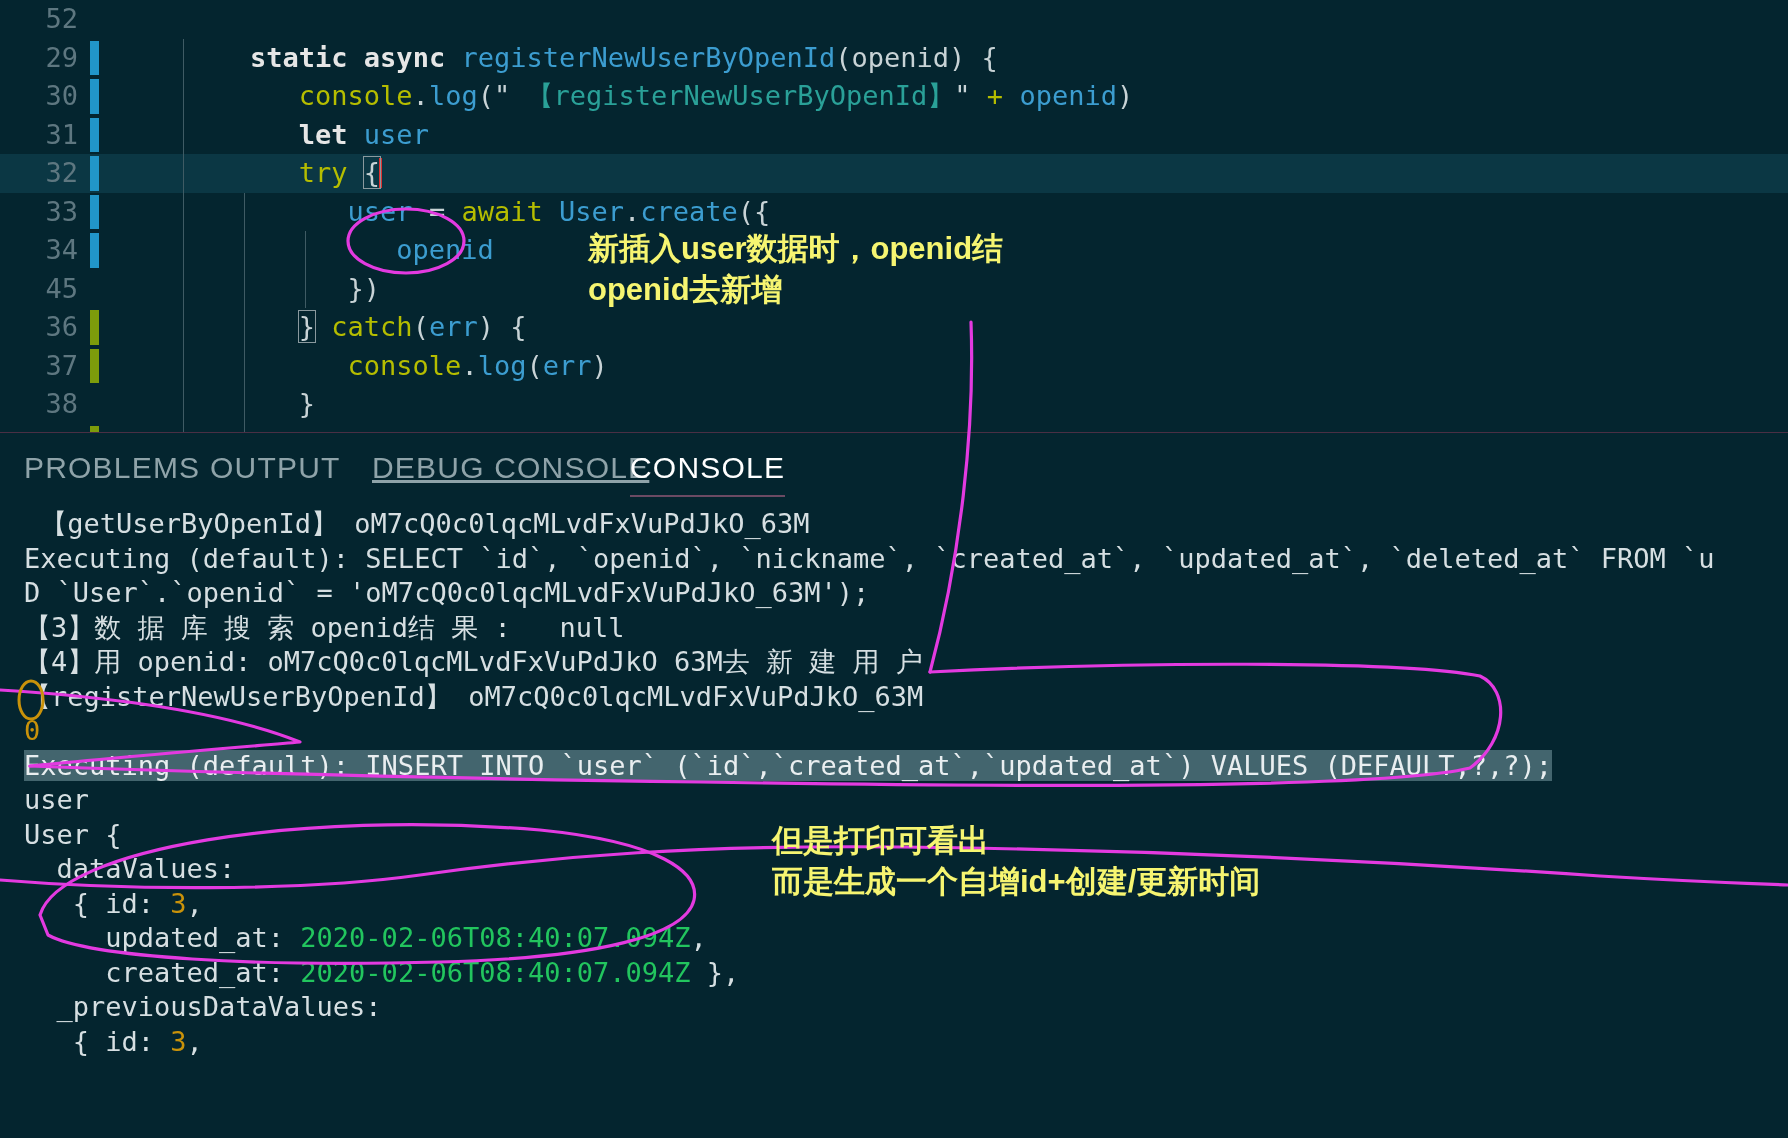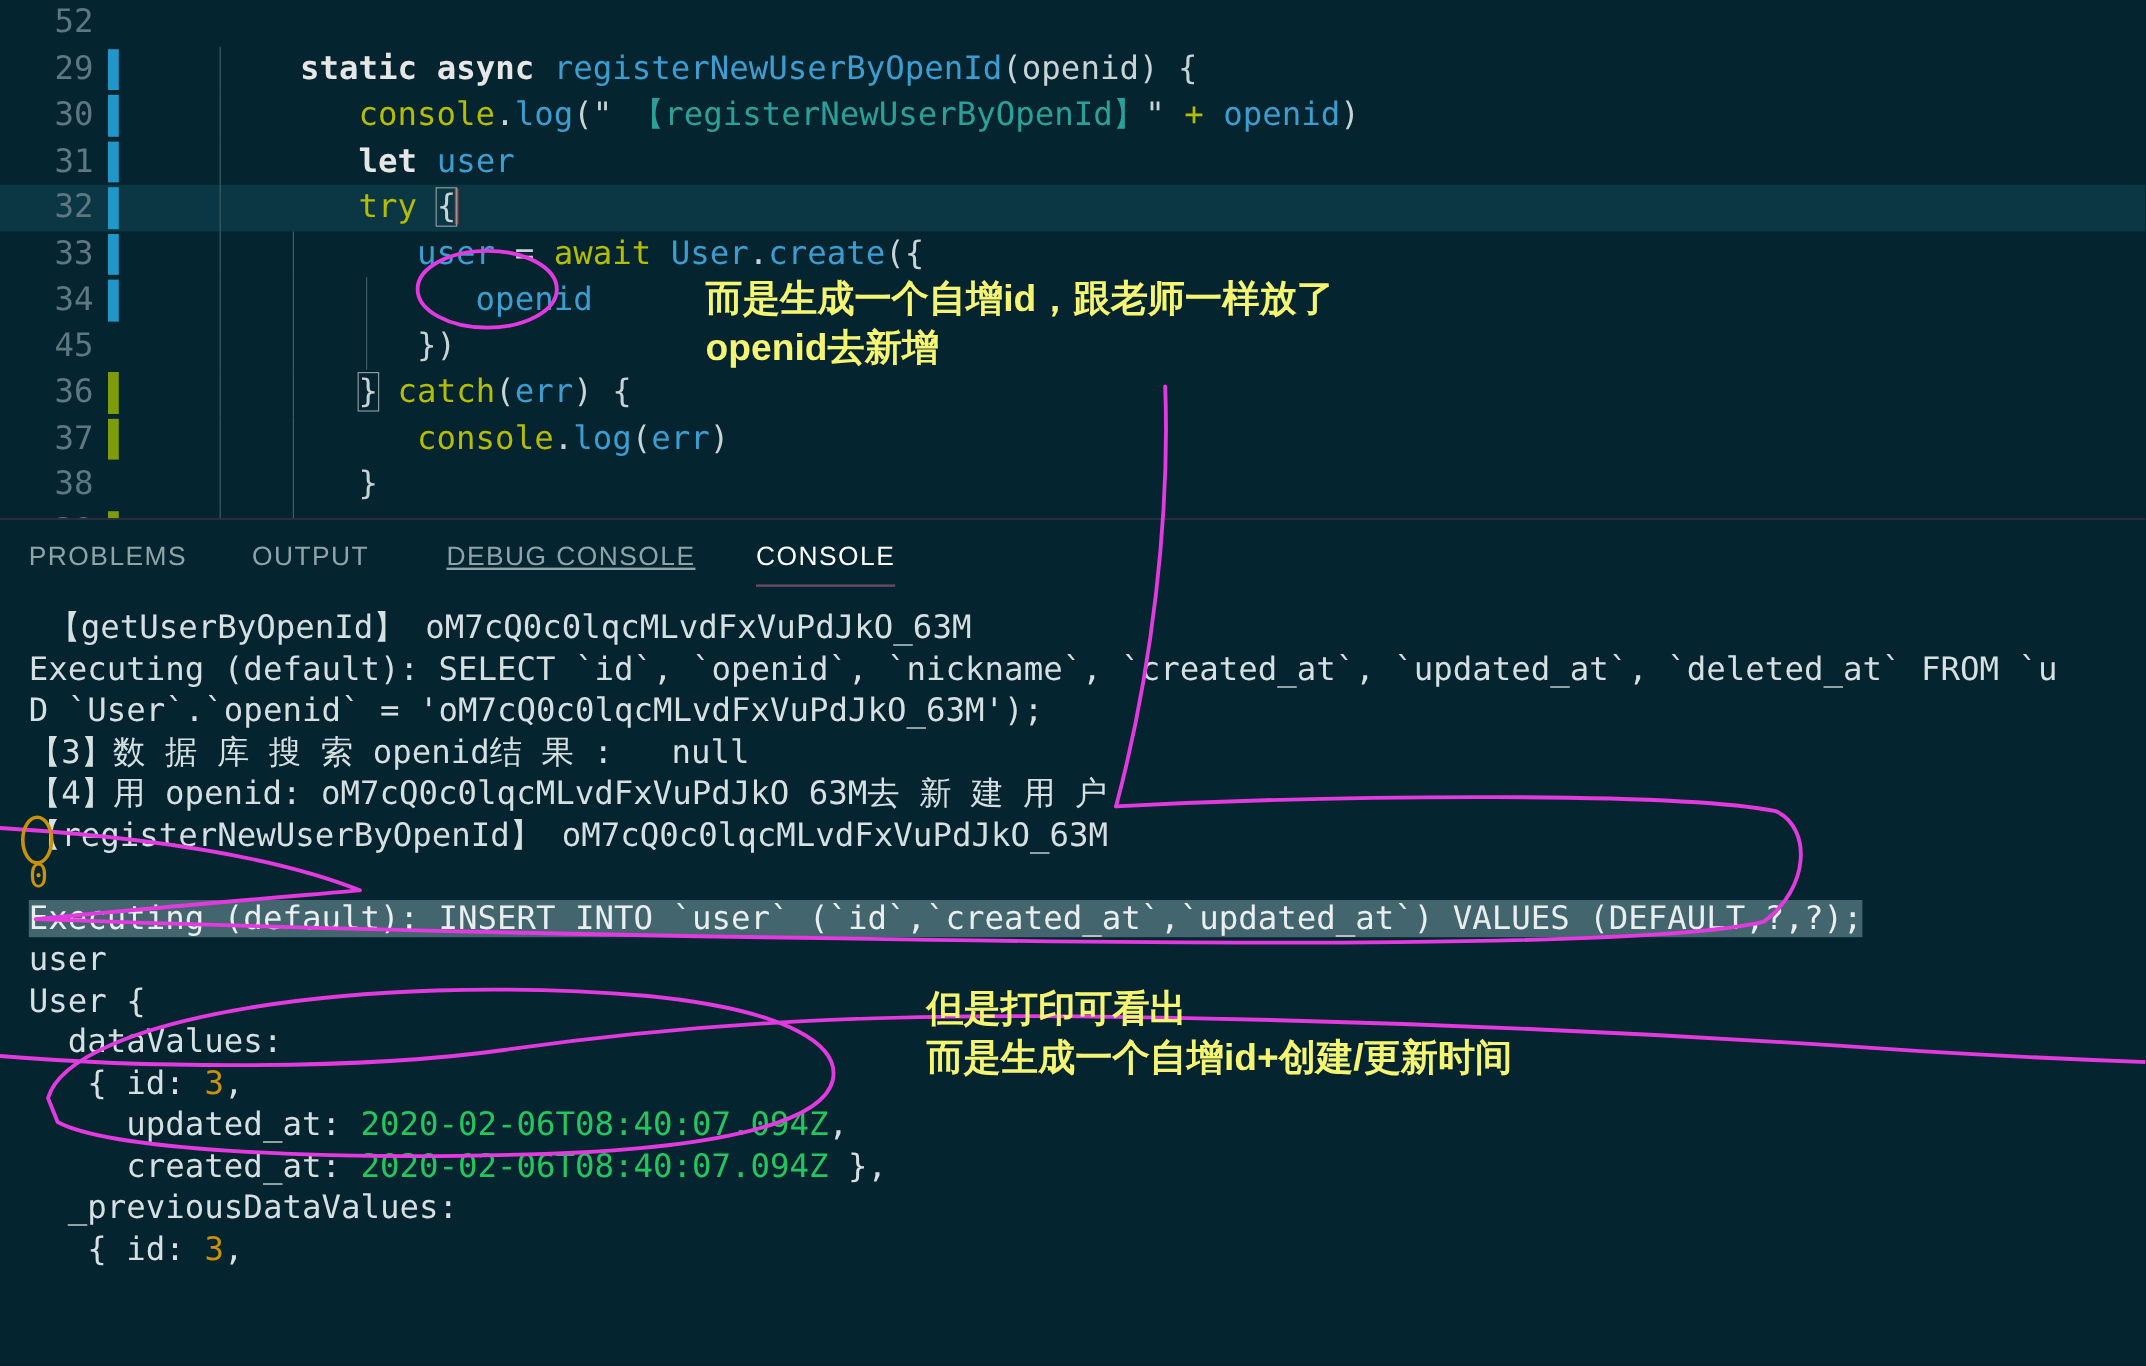--- a/index.html
+++ b/index.html
@@ -47,21 +47,21 @@
   
   #panel{
     position:absolute;left:0;top:432px;width:1788px;height:706px;
     background:#04252f;border-top:1px solid #4a2f44;
   }
   #panel-tabs{
     position:relative;height:70px;
   }
   .ptab{
     position:absolute;top:18px;font-family:"Liberation Sans",sans-serif;
-    font-size:22px;letter-spacing:1.2px;color:#8fa3a9;cursor:pointer;
+    font-size:30px;letter-spacing:1.2px;color:#8fa3a9;cursor:pointer;
   }
   .ptab.active{color:#ffffff;}
   .ptab .underline{
     position:absolute;left:0;right:0;bottom:-12px;height:2px;background:#6b4a63;
   }
 
   #terminal{
     position:relative;margin-top:4px;padding-left:24px;
     font-size:27px;line-height:34.5px;color:#d6dfe2;white-space:pre;
   }
@@ -129,14 +129,14 @@
     <path d="M40 905 C 60 838, 300 800, 540 820
              C 660 832, 700 862, 694 890
              C 686 925, 600 948, 440 952
              C 260 957, 90 948, 48 925 Z" transform="translate(0,10)"></path>
   </g>
   <g fill="none" stroke="#c9920a" stroke-width="3" stroke-linecap="round">
     <ellipse cx="31" cy="700" rx="12" ry="19"></ellipse>
   </g>
 </svg>
 
-<div class="annot" style="left: 588px; top: 228px; color: rgb(246, 245, 113);"><div>而是生成一个自增id，跟老师一样放了</div><div>openid去新增</div></div>
+<div class="annot" style="left: 588px; top: 228px; color: rgb(246, 245, 113);"><div>新插入user数据时，openid结</div><div>openid去新增</div></div>
 <div class="annot" style="left: 772px; top: 820px; color: rgb(246, 245, 113);"><div>但是打印可看出</div><div>而是生成一个自增id+创建/更新时间</div></div>
 
 </body></html>

